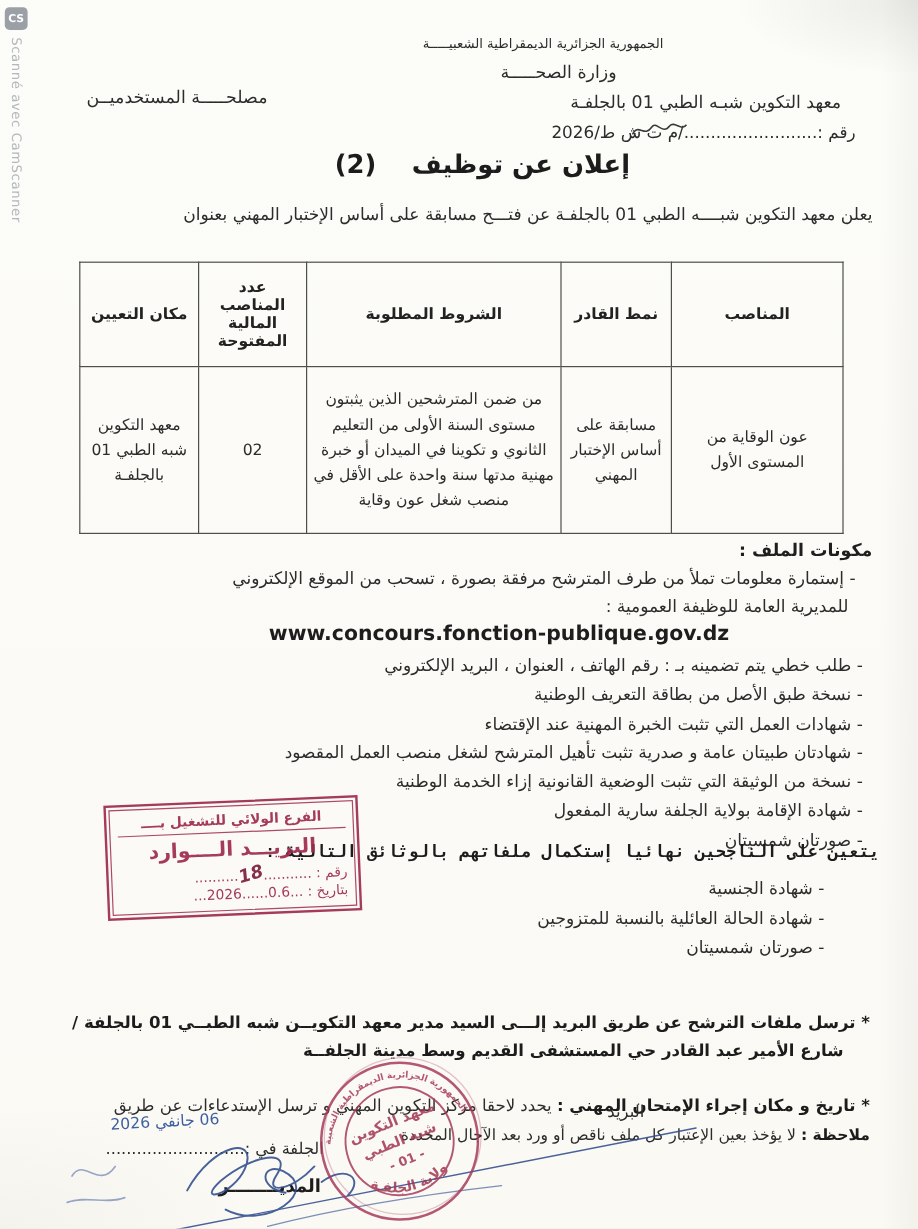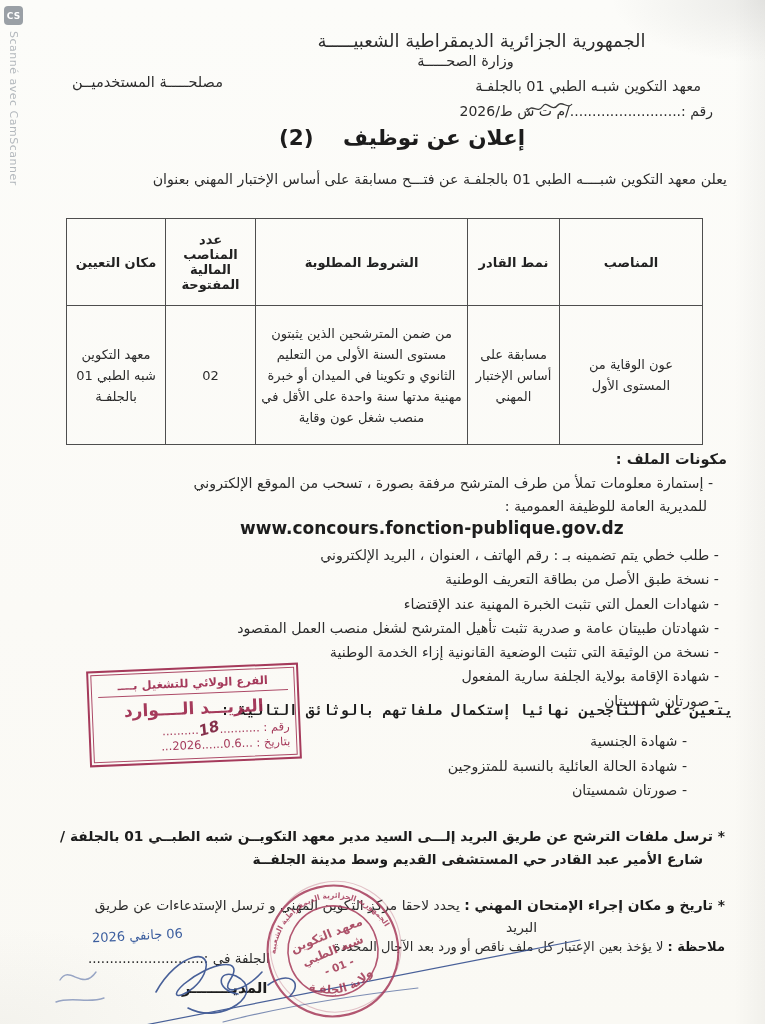--- a/index.html
+++ b/index.html
@@ -17,21 +17,21 @@
   .abs { position:absolute; white-space:nowrap; }
   .ctr { text-align:center; }
 
   
   .wm { position:absolute; left:4px; top:6px; direction:ltr; z-index:6; }
   .wm-logo { width:19px; height:19px; background:#9aa0a6; border-radius:4px; color:#fff;
     font-size:9px; font-weight:bold; display:flex; align-items:center; justify-content:center; }
   .wm-text { writing-mode:vertical-rl; color:#b3b8bd; font-size:11px; margin-top:6px; margin-left:3px; letter-spacing:.5px; }
 
   
-  .republic { top:30px; right:76px; width:415px; font-size:18px;text-align:center; }
+  .republic { top:30px; right:105px; width:415px; font-size:11px;text-align:center; }
   .ministry { top:53px; right:92px; width:415px; font-size:14.5px; }
   .department { top:74px; left:72px; font-size:14.5px; }
   .institute { top:78px; right:64px; font-size:14.5px; }
   .reference { top:103px; right:52px; font-size:14px; }
   .doc-title { top:125px; right:240px; width:290px; font-size:21.5px; font-weight:bold; color:#1c1c1c; text-align:right; }
   .doc-title .num { margin-right:22px; display:inline-block; }
 
   .intro1 { top:171px; right:38px; font-size:14.2px; }
   .intro2 { top:194px; right:38px; font-size:14.2px; }
 
@@ -47,27 +47,27 @@
   .c-mode { width:92px; }
   .c-cond { width:212px; }
   .c-num  { width:90px; }
   .c-loc  { width:99px; }
   td.cond { line-height:21px; }
 
   
   .file-title { top:451px; right:38px; font-size:14.5px; font-weight:bold; color:#1e1e1e; }
   .form-l1 { top:475px; right:52px; font-size:14.2px; }
   .form-l2 { top:498px; right:58px; font-size:14.2px; }
-  .website { top:518px; left:240px; width:340px; text-align:left; font-size:17px; font-weight:bold; direction:ltr; color:#1d1d1d; }
+  .website { top:518px; left:224px; width:340px; text-align:left; font-size:17px; font-weight:bold; direction:ltr; color:#1d1d1d; }
   .file-items { top:543px; right:46px; font-size:14.2px; line-height:24.3px; text-align:right; }
   .finalists-title { top:702px; right:32px; font-size:14.2px; font-weight:bold; color:#1c1c1c;font-family:Liberation Mono, monospace; }
   .finalists-items { top:729px; right:78px; font-size:14.2px; line-height:24.6px; text-align:right; }
 
   
-  .note { font-size:13.8px; font-weight:bold; color:#1c1c1c; }
+  .note { font-size:13.8px; font-weight:bold; color:#1c1c1c;margin-top:17px; }
   .n1a { top:828px; right:40px; }
   .n1b { top:851px; right:62px; }
   .n2  { top:874px; right:40px; }
   .n3  { top:897px; right:40px; }
   .n3 .plain, .remark .plain { font-weight:normal; color:#2c2c2c; }
   .n3b { top:919px; right:228px; font-size:13.8px; }
   .remark { top:939px; right:40px; font-size:13px; font-weight:bold; color:#1c1c1c; }
 
   
   .place-date { top:950px; left:88px; font-size:13.5px; }

